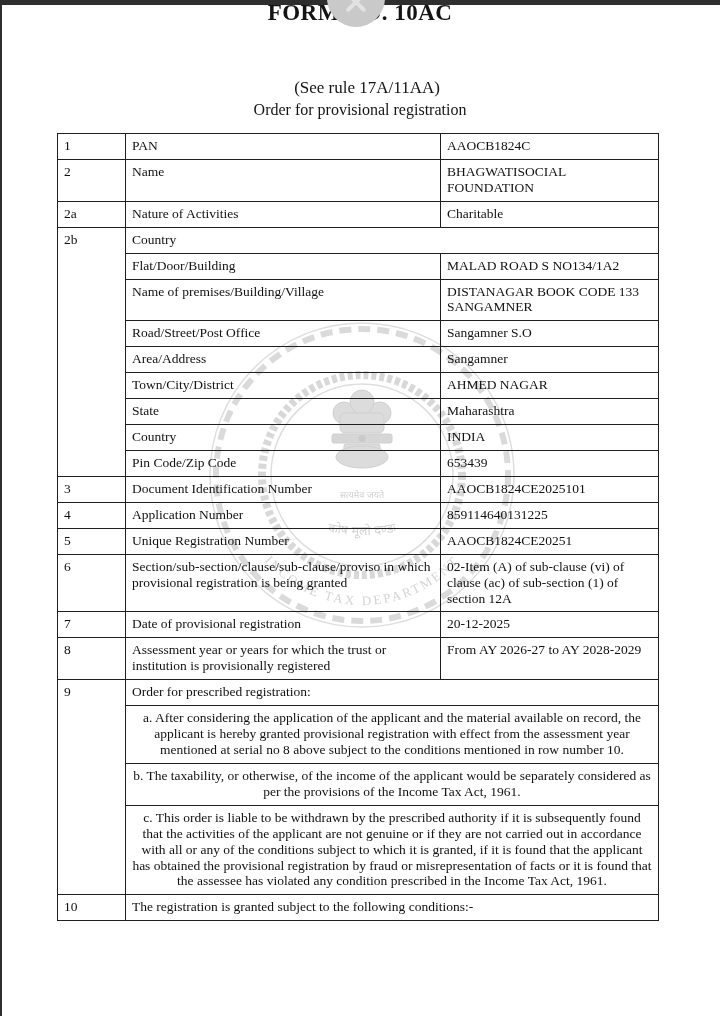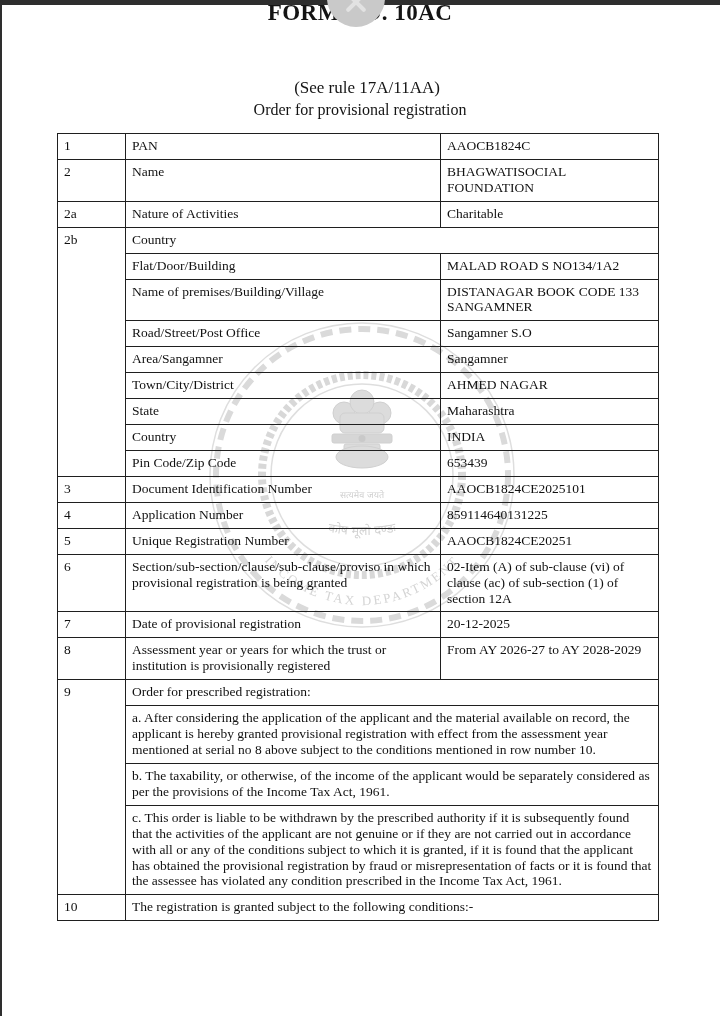--- a/index.html
+++ b/index.html
@@ -34,21 +34,21 @@
   table.form-table{
     border-collapse:collapse;table-layout:fixed;width:601px;
     font-family:"Liberation Serif",serif;font-size:13.5px;line-height:1.18;color:#111;
     background:transparent;
   }
   table.form-table td{
     border:1px solid #1f1f1f;vertical-align:top;padding:4px 6px 5px 6px;
     word-wrap:break-word;background:transparent;
   }
   td.sn{padding-left:8px;}
-  td.fulltext{padding-right:26px;}
+  td.fulltext{padding-right:26px;text-align:center;}
 </style>
 </head>
 <body>
 
 <div class="page">
 
   <div class="top-bar"></div>
   <div class="left-edge"></div>
 
   <div class="top-circle">
@@ -126,21 +126,21 @@
           </tr>
           <tr>
             <td class="">Name of premises/Building/Village</td>
             <td class="">DISTANAGAR BOOK CODE 133 SANGAMNER</td>
           </tr>
           <tr>
             <td class="">Road/Street/Post Office</td>
             <td class="">Sangamner S.O</td>
           </tr>
           <tr>
-            <td class="">Area/Sangamner</td>
+            <td class="">Area/Address</td>
             <td class="">Sangamner</td>
           </tr>
           <tr>
             <td class="">Town/City/District</td>
             <td class="">AHMED NAGAR</td>
           </tr>
           <tr>
             <td class="">State</td>
             <td class="">Maharashtra</td>
           </tr>

